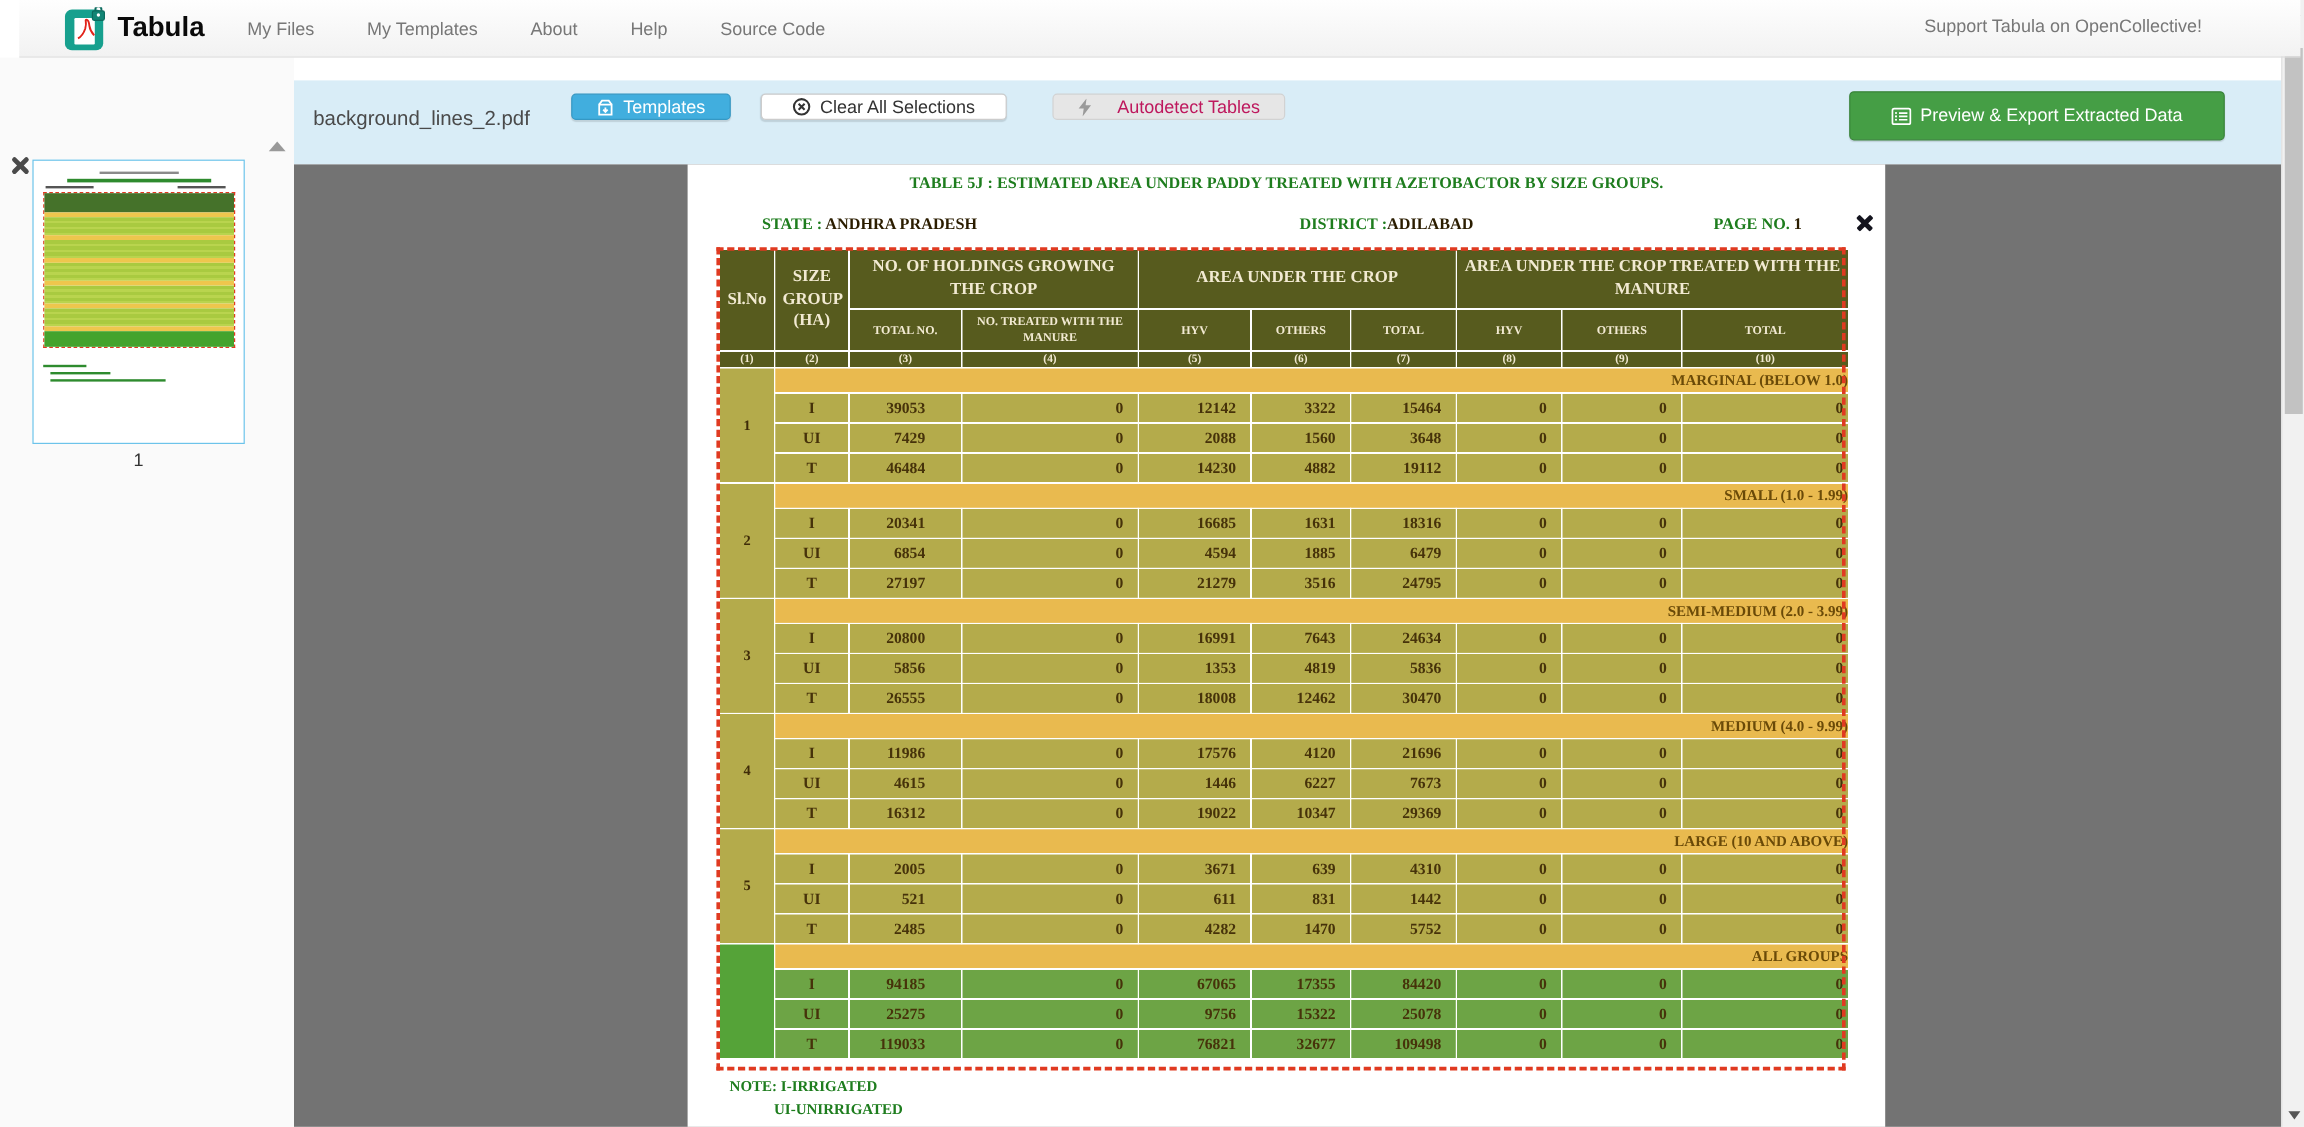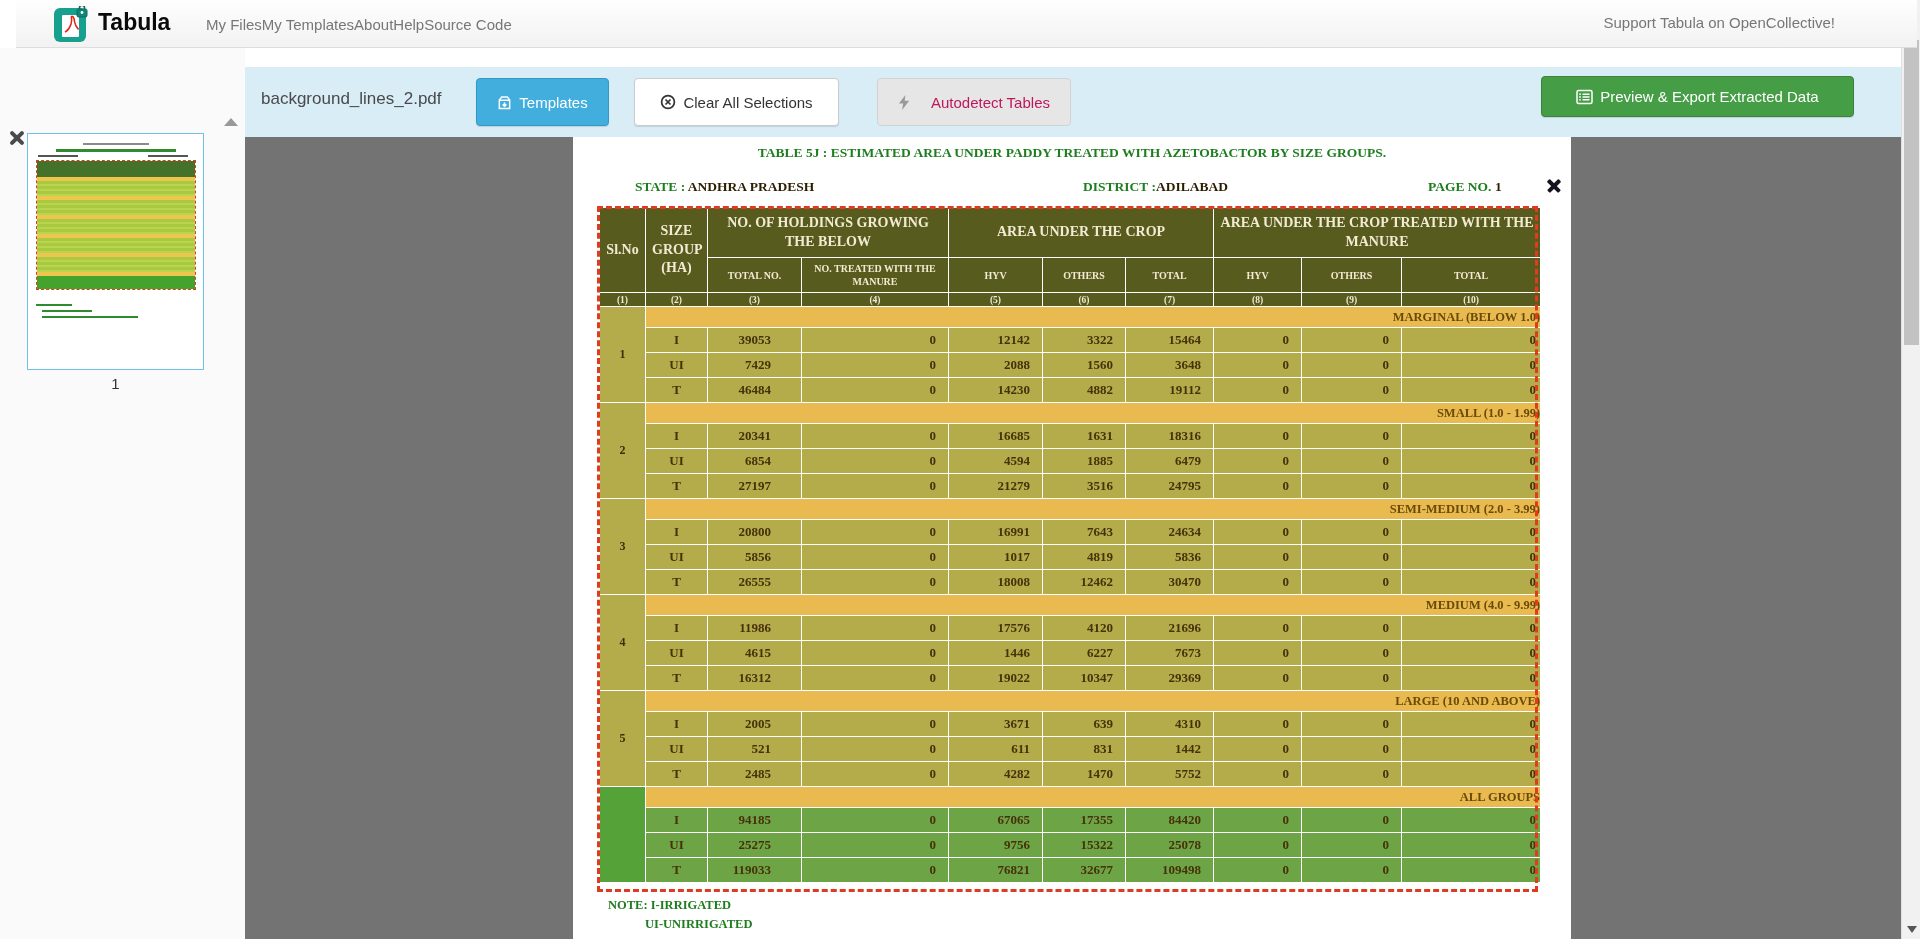--- a/index.html
+++ b/index.html
@@ -10,21 +10,21 @@
   }
   *{margin:0;padding:0;box-sizing:border-box;}
   html,body{width:1920px;height:939px;overflow:hidden;background:#fff;
     font-family:"Liberation Sans","DejaVu Sans",sans-serif;}
 
   
   #navbar{position:absolute;left:16px;top:0;width:1901px;height:48px;
     background:linear-gradient(#fefefe,#f2f2f2);border-bottom:1px solid #ddd;z-index:5;}
   #logo{position:absolute;left:38px;top:6px;width:36px;height:36px;}
   #brand{position:absolute;left:82px;top:9px;font-size:23px;font-weight:bold;color:#0a0a0a;}
-  #nav-items{position:absolute;left:190px;top:0;height:48px;display:flex;align-items:center;}
+  #nav-items{position:absolute;left:190px;top:0;height:48px;display:flex;align-items:center;gap:44px;}
   .nav-item{font-size:15px;color:#777;cursor:pointer;white-space:nowrap;}
   #support{position:absolute;right:82px;top:14px;font-size:15px;color:#777;}
 
   
   #sidebar{position:absolute;left:0;top:48px;width:245px;height:891px;background:#fafafa;}
   #file-close{position:absolute;left:7px;top:80px;width:20px;height:20px;cursor:pointer;}
   #file-close span{position:absolute;left:1px;top:8px;width:18px;height:4px;background:#4a4a4a;border-radius:2px;}
   #file-close span:first-child{transform:rotate(45deg);}
   #file-close span:last-child{transform:rotate(-45deg);}
   #thumb{position:absolute;left:27px;top:85px;width:177px;height:237px;background:#fff;
@@ -36,21 +36,21 @@
   .tt-olive{height:15px;background:repeating-linear-gradient(#a9ca40 0 3px,#b9d44e 3px 5px);}
   .tt-green{height:13px;background:#44a32d;}
   #page-num{position:absolute;left:27px;top:327px;width:177px;text-align:center;
     font-size:15px;color:#333;}
   .scroll-arrow{width:0;height:0;position:absolute;left:224px;cursor:pointer;}
   #sb-up{top:70px;border-left:7px solid transparent;border-right:7px solid transparent;border-bottom:8px solid #999;}
 
   
   #toolbar{position:absolute;left:245px;top:67px;width:1656px;height:70px;background:var(--toolbar-bg);}
   #filename{position:absolute;left:16px;top:22px;font-size:17px;color:#4a4a4a;}
-  .btn{position:absolute;top:11px;height:48px;border-radius:4px;display:flex;align-items:center;
+  .btn{position:absolute;top:11px;height:22px;border-radius:4px;display:flex;align-items:center;
     justify-content:center;gap:7px;font-size:15px;cursor:pointer;padding:0 14px;
     box-shadow:0 1px 1px rgba(0,0,0,.12);}
   #btn-templates{left:231px;width:133px;background:var(--templates-blue);color:#fff;border:1px solid #3598c4;}
   #btn-clear{left:389px;width:205px;background:#fff;color:#333;border:1px solid #ccc;}
   #btn-autodetect{left:632px;width:194px;background:#e6e6e6;color:#be185d;border:1px solid #d2d2d2;
     cursor:default;box-shadow:none;gap:20px;}
   #btn-export{left:1296px;top:9px;width:313px;height:41px;background:var(--export-green);
     color:#fff;border:1px solid #398439;text-align:right;}
 
   
@@ -238,21 +238,21 @@
           <col style="width:83px">
           <col style="width:88px">
           <col style="width:88px">
         <col style="width:100px">
           <col style="width:139px">
       </colgroup>
       <thead>
         <tr class="h1">
           <th rowspan="2">Sl.No</th>
           <th rowspan="2" class="size-h">SIZE GROUP (HA)</th>
-          <th colspan="2">NO. OF HOLDINGS GROWING THE BELOW</th>
+          <th colspan="2">NO. OF HOLDINGS GROWING THE CROP</th>
           <th colspan="3">AREA UNDER THE CROP</th>
           <th colspan="3">AREA UNDER THE CROP TREATED WITH THE  MANURE</th>
         </tr>
         <tr class="h2">
           <th>TOTAL NO.</th>
           <th>NO. TREATED WITH THE MANURE</th>
           <th>HYV</th>
           <th>OTHERS</th>
           <th>TOTAL</th>
           <th>HYV</th>
@@ -359,21 +359,21 @@
             <td class="num">7643</td>
             <td class="num">24634</td>
             <td class="num">0</td>
             <td class="num">0</td>
             <td class="num">0</td>
           </tr>
           <tr class="datarow">
             <td class="rowtype">UI</td>
             <td class="num">5856</td>
             <td class="num">0</td>
-            <td class="num">1017</td>
+            <td class="num">1353</td>
             <td class="num">4819</td>
             <td class="num">5836</td>
             <td class="num">0</td>
             <td class="num">0</td>
             <td class="num">0</td>
           </tr>
           <tr class="datarow">
             <td class="rowtype">T</td>
             <td class="num">26555</td>
             <td class="num">0</td>

